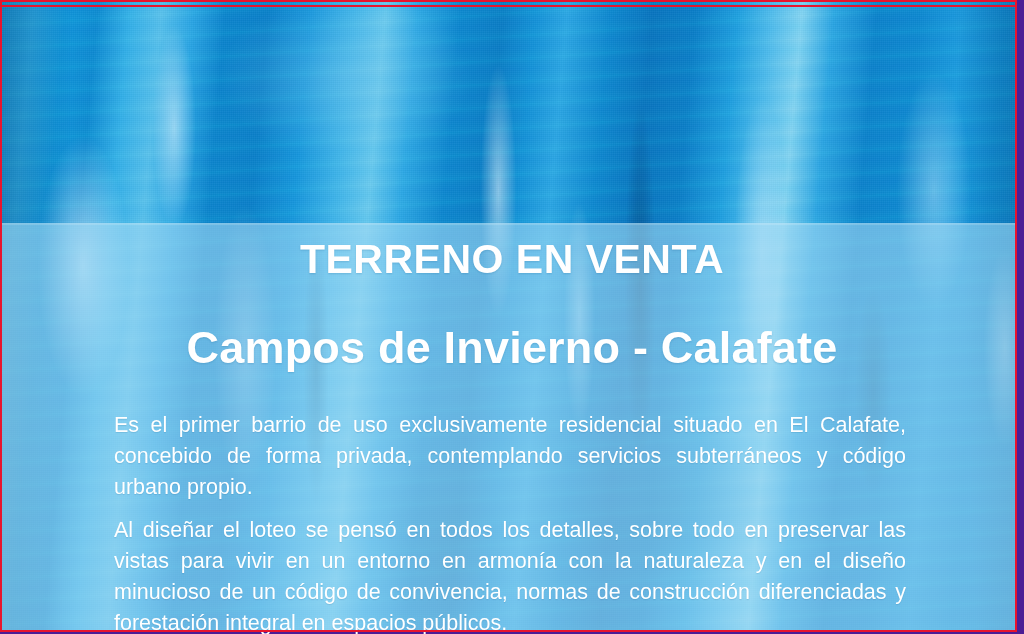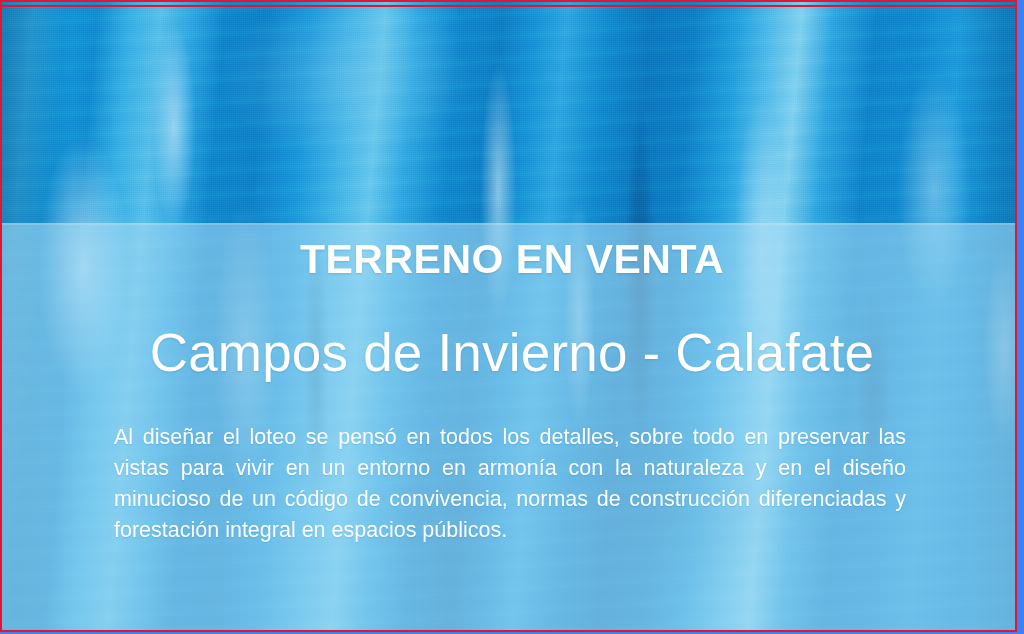--- a/index.html
+++ b/index.html
@@ -9,21 +9,21 @@
   }
   body {
     font-family: "Liberation Sans", sans-serif;
   }
 
   #slide {
     position: relative;
     width: 1024px;
     height: 634px;
     overflow: hidden;
-    background: #3b82f6;
+    background: #4c1d95;
   }
 
   
   .frame-outer {
     position: absolute;
     left: 0; top: 0;
     width: 1017px;
     height: 632px;
     box-sizing: border-box;
     border: 2px solid #e8142d;
@@ -185,22 +185,22 @@
     text-shadow: 0 1px 2px rgba(0,70,120,0.18);
   }
 
   .subheadline {
     position: absolute;
     left: 0;
     right: 0;
     top: 102px;
     text-align: center;
     color: #ffffff;
-    font-size: 53px;
-    font-weight: normal;
+    font-size: 45px;
+    font-weight: bold;
     letter-spacing: 0.2px;
     line-height: 1.12;
     text-shadow: 0 1px 2px rgba(0,70,120,0.18);
   }
 
   .body-copy {
     position: absolute;
     left: 114px;
     width: 792px;
     top: 189px;
@@ -234,20 +234,21 @@
     <div class="wash-seam"></div>
   </div>
 
   <div class="content">
 
     <div class="headline">TERRENO EN VENTA</div>
 
     <div class="subheadline">Campos de Invierno - Calafate</div>
 
     <div class="body-copy">
+      <p>Es el primer barrio de uso exclusivamente residencial situado en El Calafate, concebido de forma privada, contemplando servicios subterráneos y código urbano propio.</p>
       <p>Al diseñar el loteo se pensó en todos los detalles, sobre todo en preservar las vistas para vivir en un entorno en armonía con la naturaleza y en el diseño minucioso de un código de convivencia, normas de construcción diferenciadas y forestación integral en espacios públicos.</p>
     </div>
 
   </div>
 
   <div class="frame-outer"></div>
   <div class="frame-inner"></div>
 
 </div>
 

